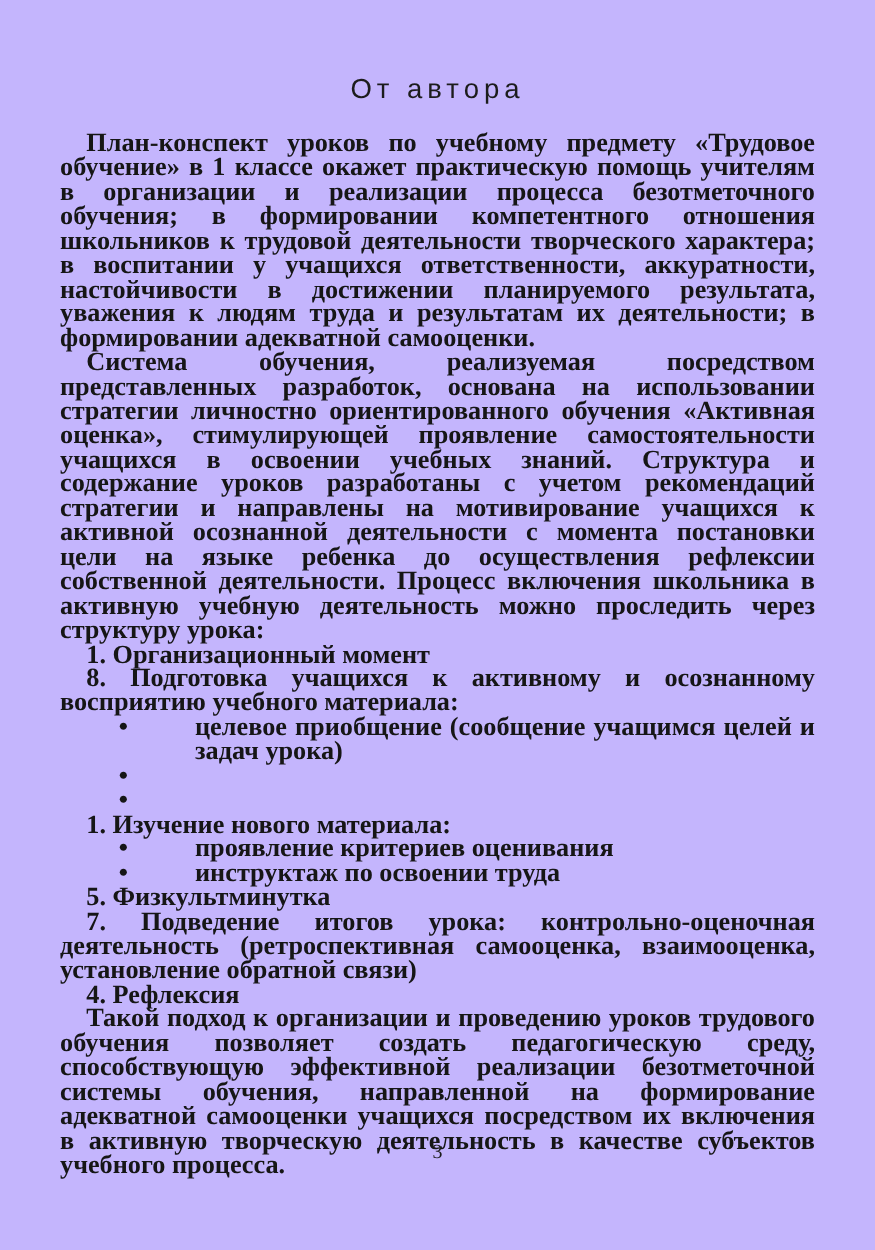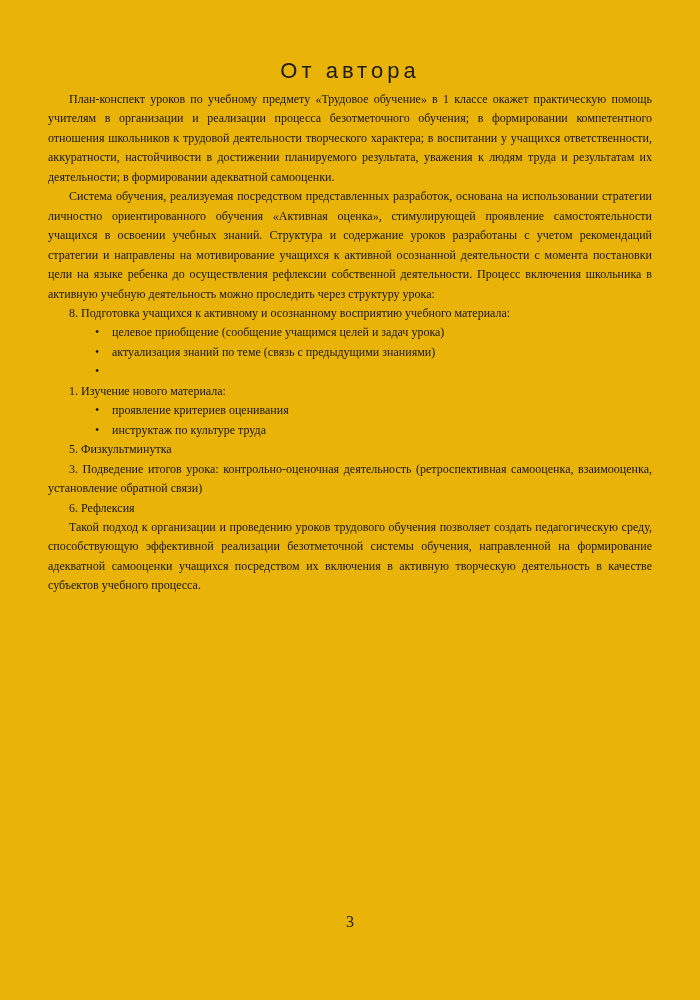--- a/index.html
+++ b/index.html
@@ -1,50 +1,51 @@
 <!DOCTYPE html>
 <html lang="ru"><head>
 <meta charset="utf-8">
 <style>
   html, body { margin: 0; padding: 0; background: #ffffff; }
   .page {
     position: relative;
     width: 700px;
     height: 1000px;
-    background: #eab308;
+    background: #c4b5fd;
     font-family: "Liberation Serif", serif;
     color: #161616;
     overflow: hidden;
   }
   .title {
     position: absolute;
     top: 58px;
     left: 0;
     width: 100%;
     text-align: center;
     font-family: "Liberation Sans", sans-serif;
     font-weight: 400;
     font-size: 22px;
     letter-spacing: 4px;
     color: #1c1c1c;
   }
   .body-text {
     position: absolute;
-    top: 90px;
+    top: 105px;
     left: 48px;
     width: 604px;
-    font-size: 12px;
+    font-size: 21px;
     line-height: 19.45px;
     text-align: justify;
+    font-weight: bold;
   }
   .para { text-indent: 21px; }
   .list-item { text-indent: 21px; }
   .bullet-row { display: flex; padding-left: 47px; }
   .bullet-marker { flex: 0 0 17px; }
-  .bullet-text { flex: 1 1 auto; text-align: justify; }
+  .bullet-text { flex: 1 1 auto; text-align: justify; margin-left: 44px; }
   .page-number {
     position: absolute;
     top: 913px;
     left: 0;
     width: 100%;
     text-align: center;
     font-size: 16px;
     color: #1c1c1c;
   }
 </style>
@@ -54,51 +55,51 @@
 <div class="page">
 
   <div class="title">От автора</div>
 
   <div class="body-text">
 
     <div class="para">План-конспект уроков по учебному предмету «Трудовое обучение» в 1 классе окажет практическую помощь учителям в организации и реализации процесса безотметочного обучения; в формировании компетентного отношения школьников к трудовой деятельности творческого характера; в воспитании у учащихся ответственности, аккуратности, настойчивости в достижении планируемого результата, уважения к людям труда и результатам их деятельности; в формировании адекватной самооценки.</div>
 
     <div class="para">Система обучения, реализуемая посредством представленных разработок, основана на использовании стратегии личностно ориентированного обучения «Активная оценка», стимулирующей проявление самостоятельности учащихся в освоении учебных знаний. Структура и содержание уроков разработаны с учетом рекомендаций стратегии и направлены на мотивирование учащихся к активной осознанной деятельности с момента постановки цели на языке ребенка до осуществления рефлексии собственной деятельности. Процесс включения школьника в активную учебную деятельность можно проследить через структуру урока:</div>
 
+    <div class="list-item">1. Организационный момент</div>
 
     <div class="list-item">8. Подготовка учащихся к активному и осознанному восприятию учебного материала:</div>
 
     <div class="bullet-row">
       <span class="bullet-marker">•</span>
       <span class="bullet-text">целевое приобщение (сообщение учащимся целей и задач урока)</span>
     </div>
     <div class="bullet-row">
       <span class="bullet-marker">•</span>
-      <span class="bullet-text">актуализация знаний по теме (связь с предыдущими знаниями)</span>
     </div>
     <div class="bullet-row">
       <span class="bullet-marker">•</span>
     </div>
 
     <div class="list-item">1. Изучение нового материала:</div>
 
     <div class="bullet-row">
       <span class="bullet-marker">•</span>
       <span class="bullet-text">проявление критериев оценивания</span>
     </div>
     <div class="bullet-row">
       <span class="bullet-marker">•</span>
-      <span class="bullet-text">инструктаж по культуре труда</span>
+      <span class="bullet-text">инструктаж по освоении труда</span>
     </div>
 
     <div class="list-item">5. Физкультминутка</div>
 
-    <div class="list-item">3. Подведение итогов урока: контрольно-оценочная деятельность (ретроспективная самооценка, взаимооценка, установление обратной связи)</div>
+    <div class="list-item">7. Подведение итогов урока: контрольно-оценочная деятельность (ретроспективная самооценка, взаимооценка, установление обратной связи)</div>
 
-    <div class="list-item">6. Рефлексия</div>
+    <div class="list-item">4. Рефлексия</div>
 
     <div class="para">Такой подход к организации и проведению уроков трудового обучения позволяет создать педагогическую среду, способствующую эффективной реализации безотметочной системы обучения, направленной на формирование адекватной самооценки учащихся посредством их включения в активную творческую деятельность в качестве субъектов учебного процесса.</div>
 
   </div>
 
   <div class="page-number">3</div>
 
 </div>
 
 </body></html>

